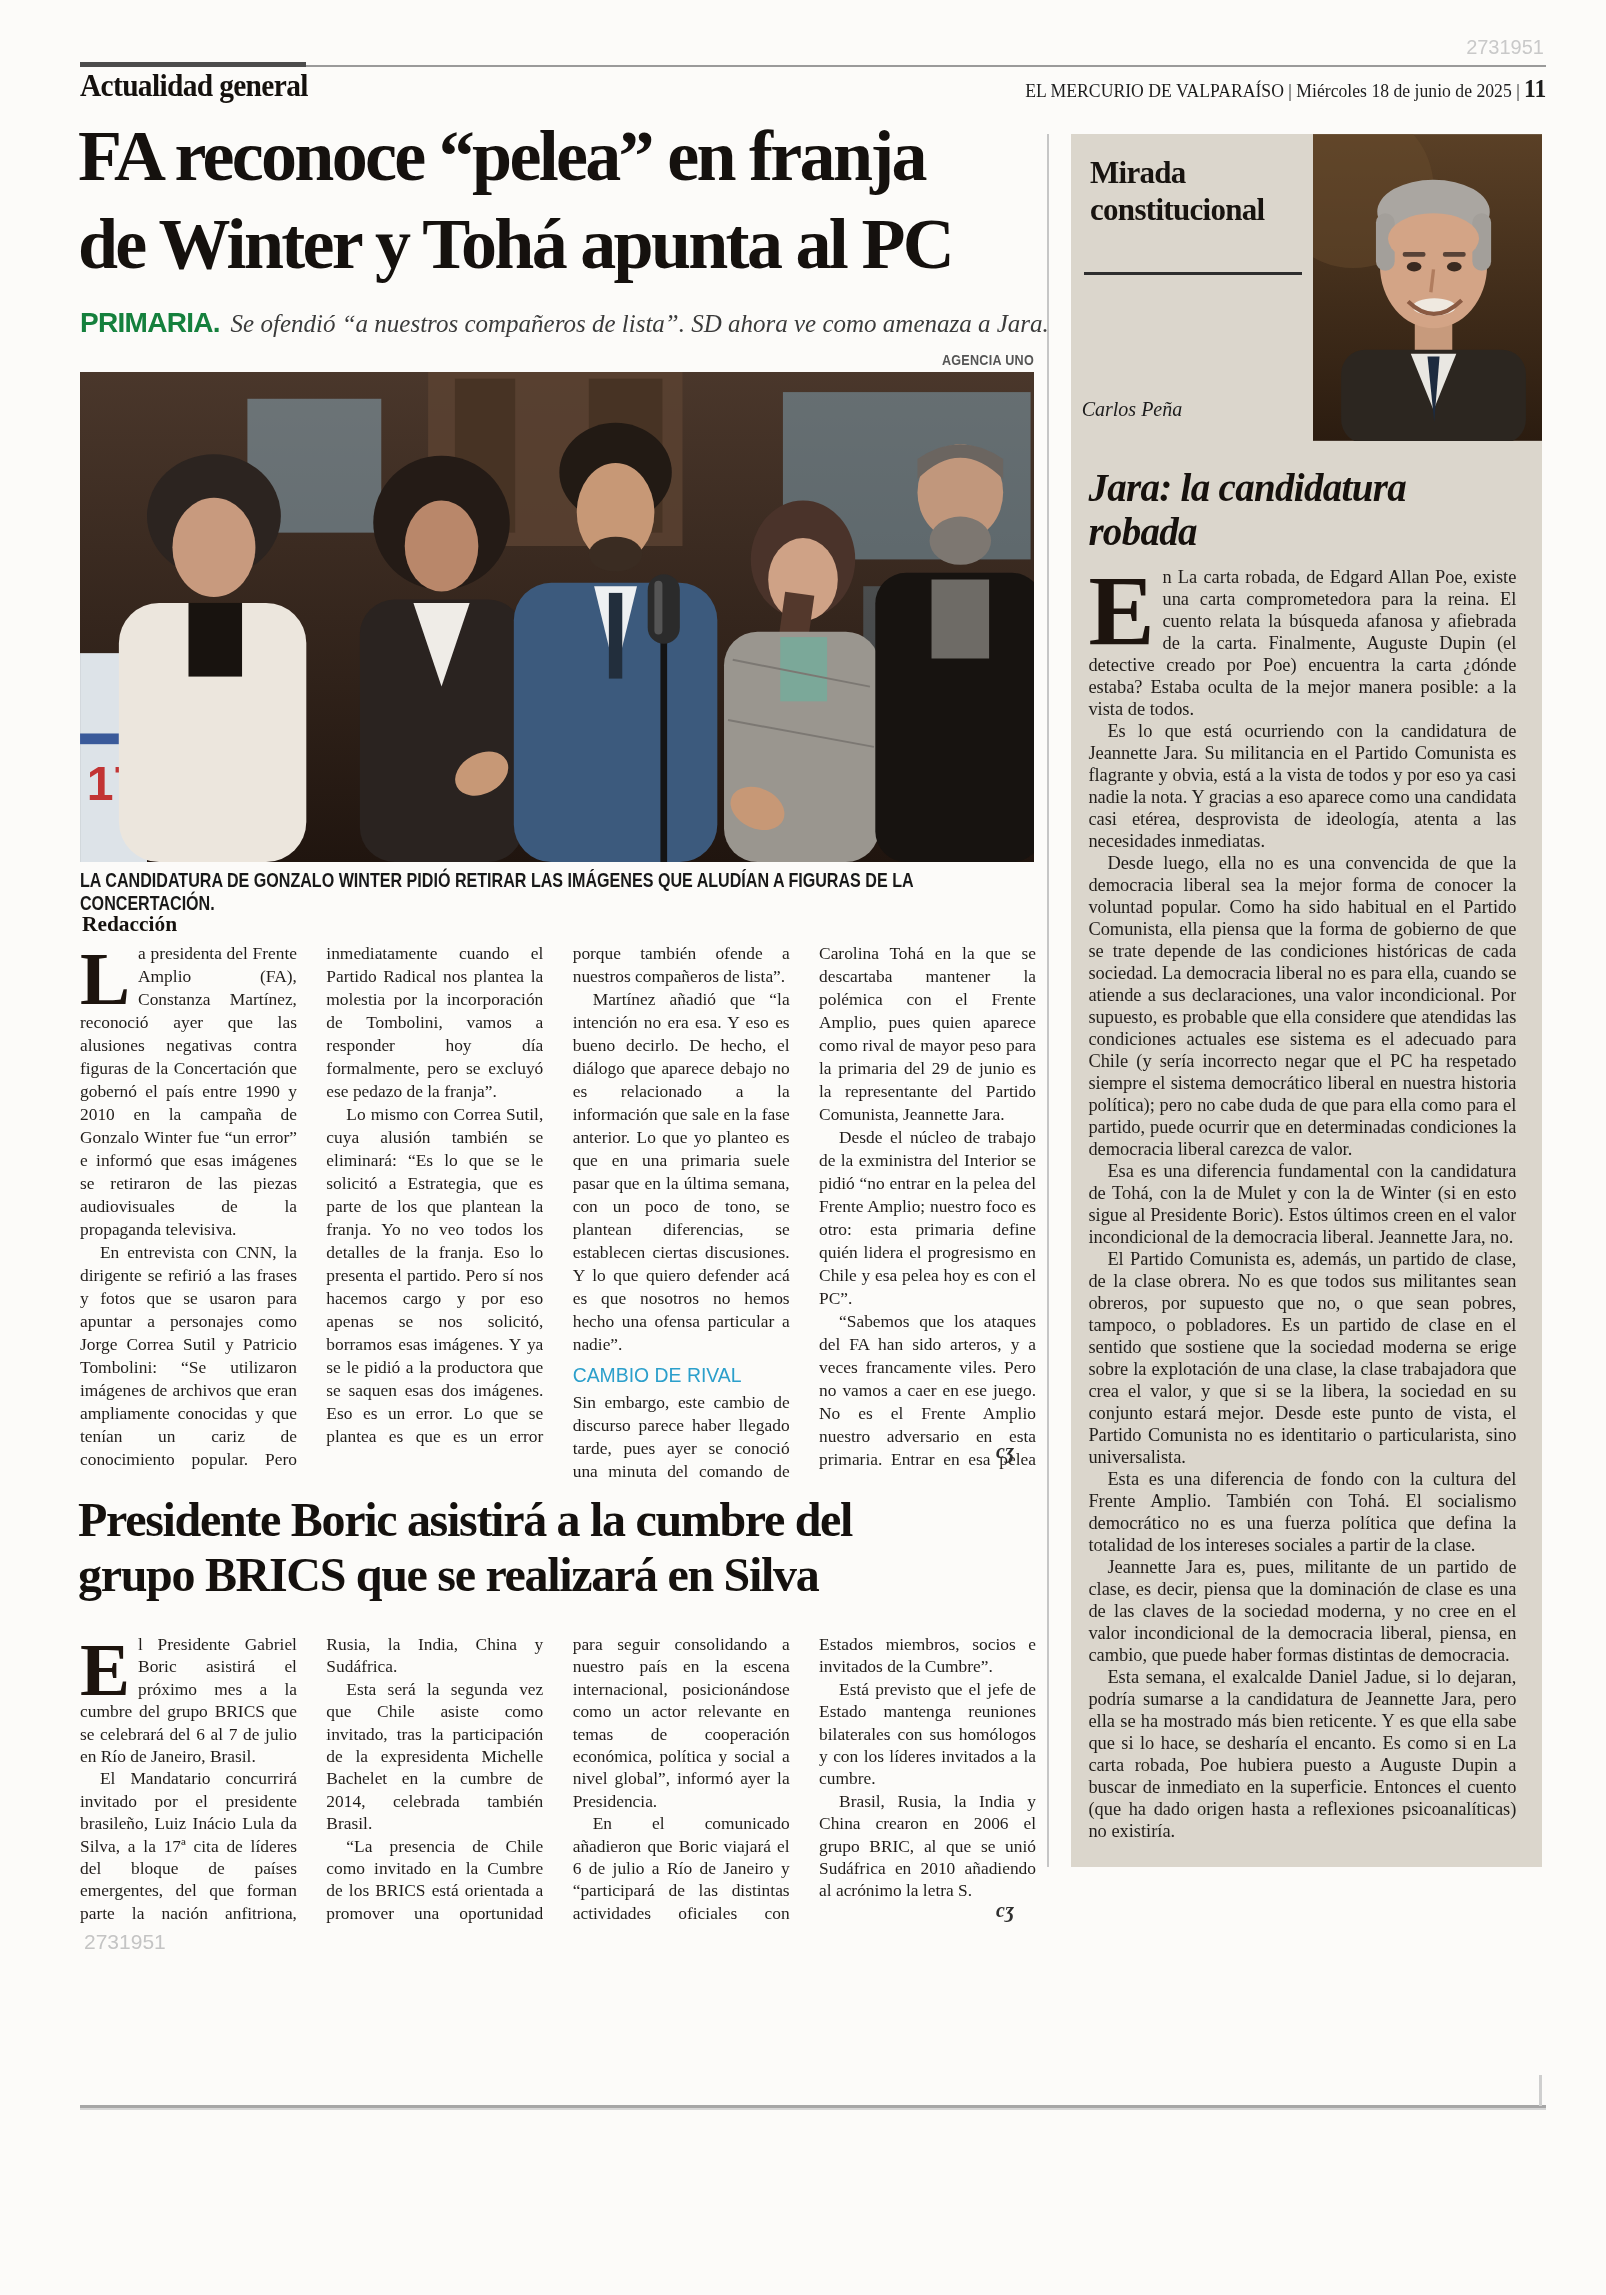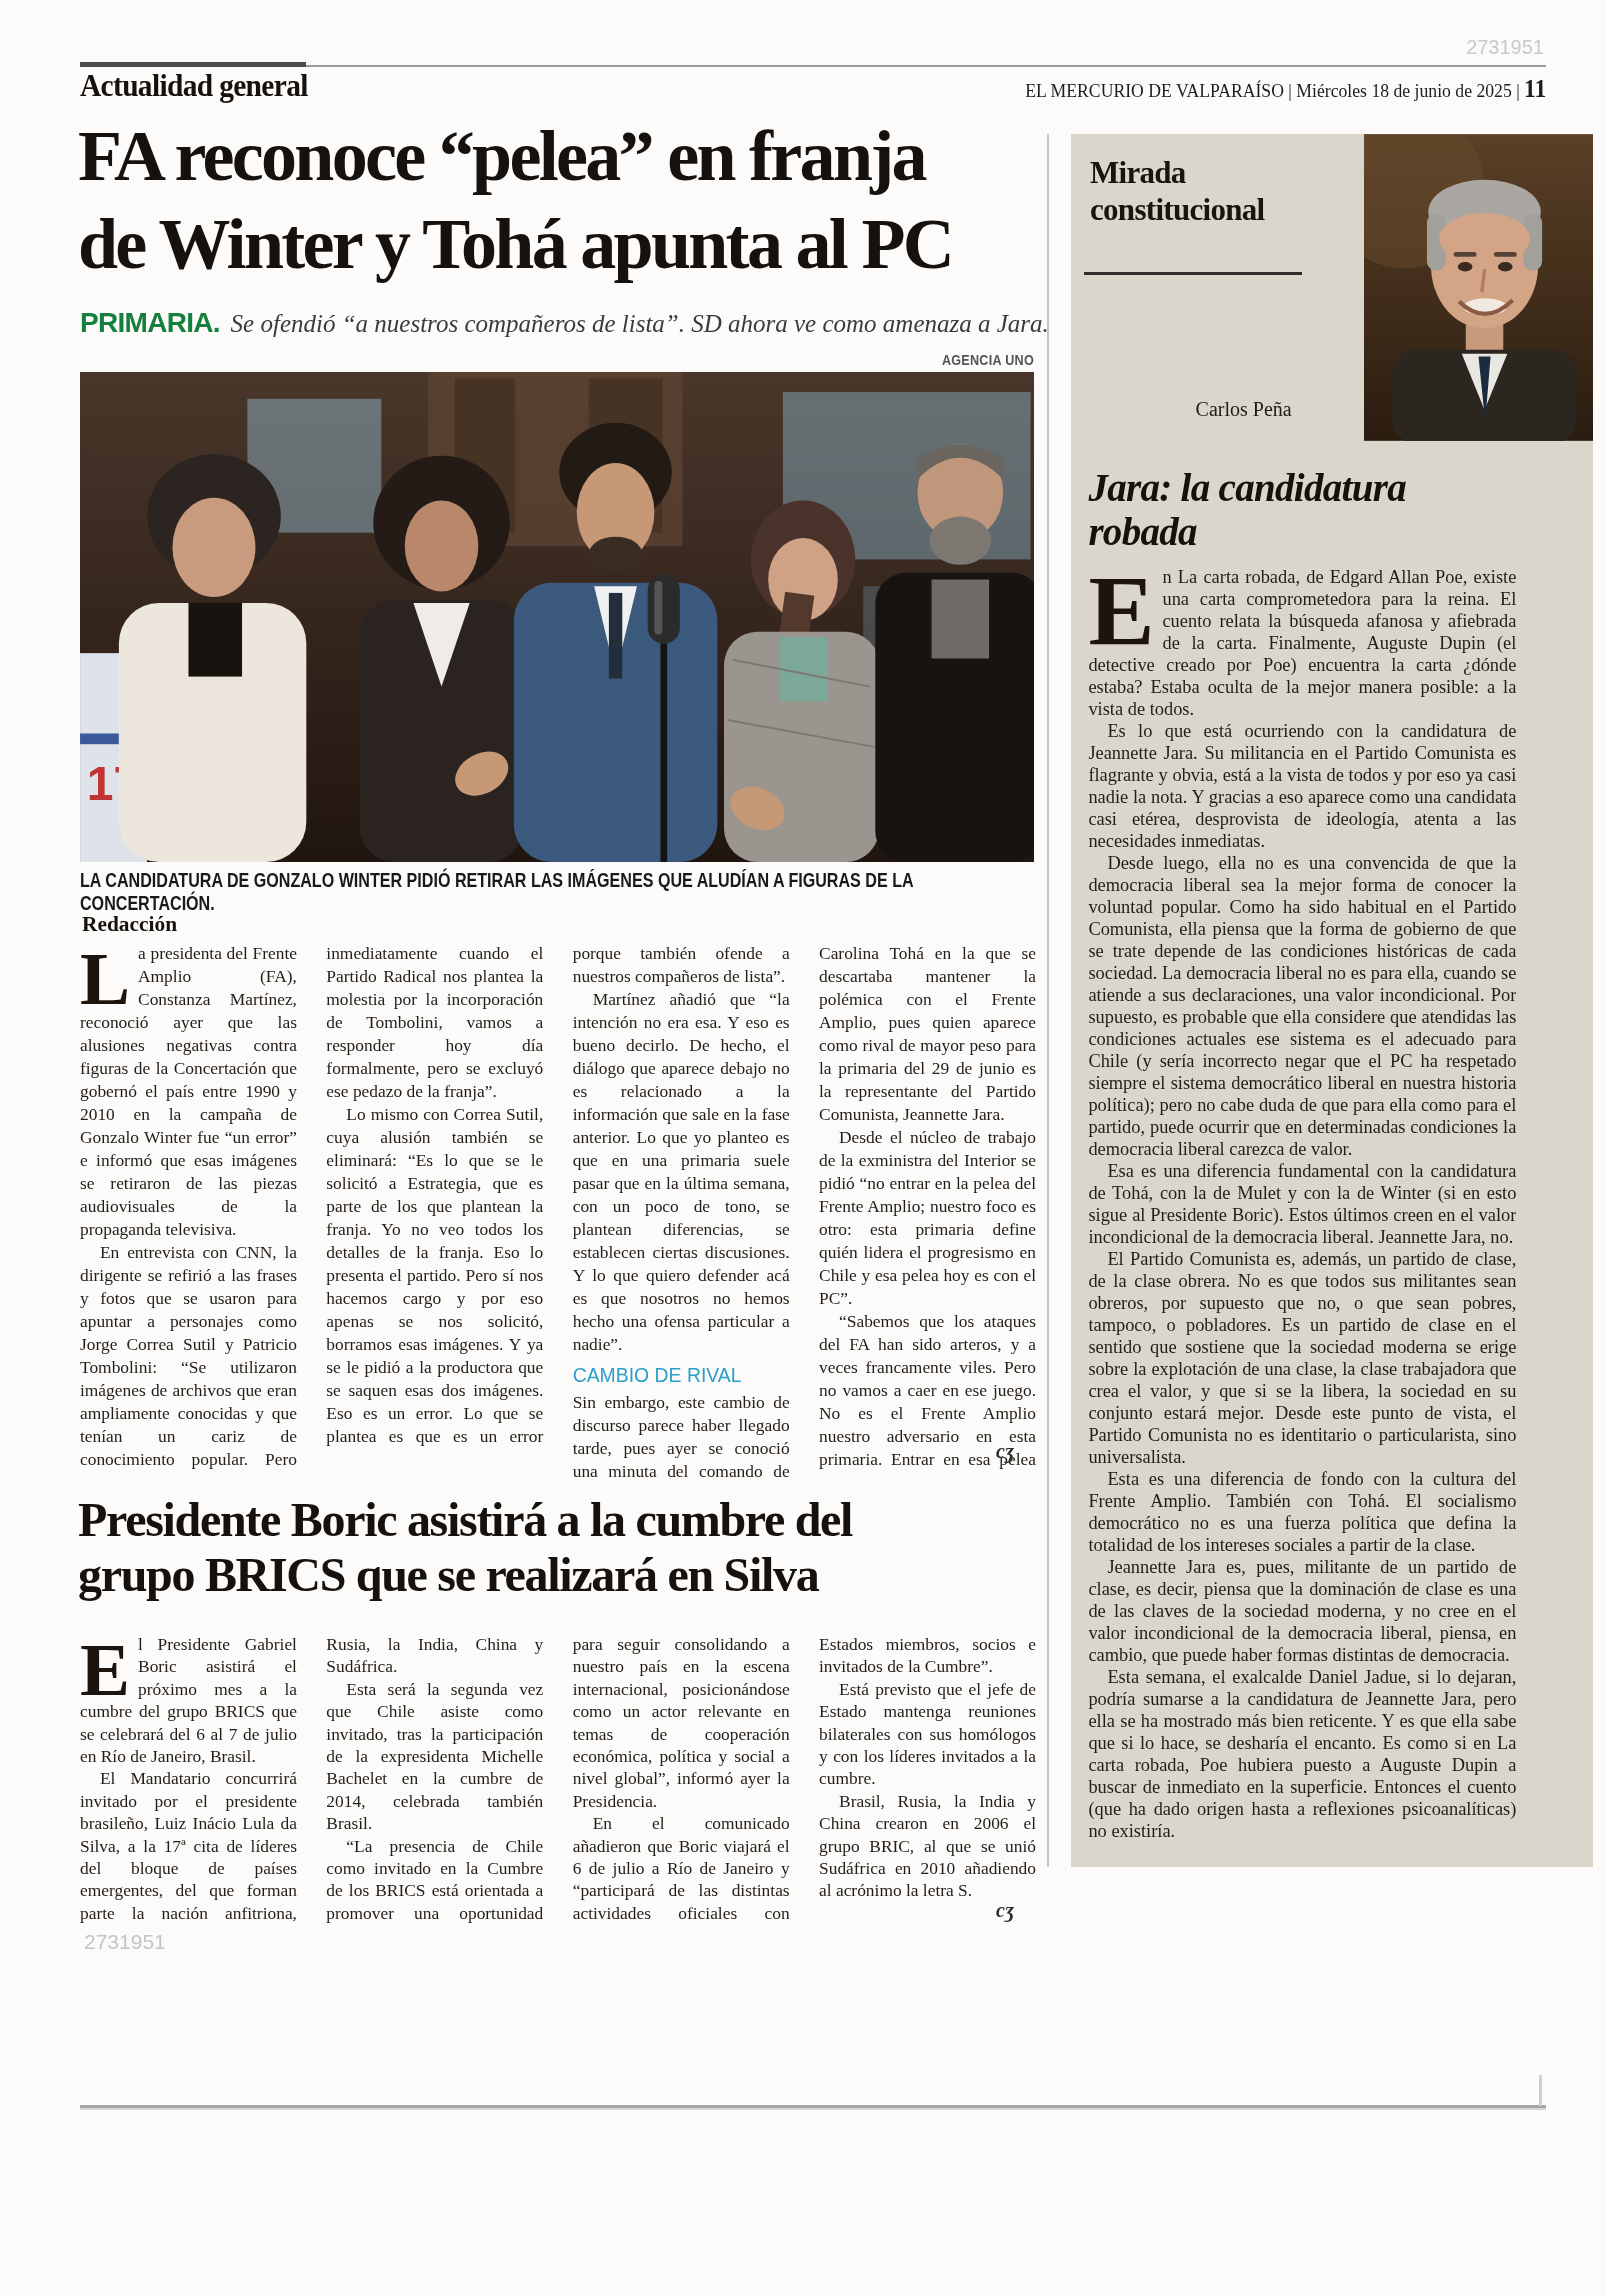--- a/index.html
+++ b/index.html
@@ -45,25 +45,25 @@
   .endmark{position:absolute;font-size:20px;font-weight:bold;font-style:italic;color:#2f2f2f;}
   #endmark1{left:996px;top:1440px;}
   #endmark2{left:996px;top:1899px;}
   .headline2{position:absolute;left:78px;top:1492px;width:984px;font-size:48px;line-height:55px;
         font-weight:bold;letter-spacing:-1.3px;color:#15110e;}
   .code-bottom{position:absolute;left:84px;top:1930px;font-size:21px;color:#c4c4c4;
         font-family:"Liberation Sans",sans-serif;}
 
   
   .divider-v{position:absolute;left:1047px;top:134px;height:1733px;width:2px;background:#c6c6c6;}
-  .opinion-panel{position:absolute;left:1071px;top:134px;width:522px;height:1733px;background:#dbd6cc;}
+  .opinion-panel{position:absolute;left:1071px;top:134px;width:471px;height:1733px;background:#dbd6cc;}
   .mirada-title{position:absolute;left:19px;top:20px;font-size:31px;line-height:37px;font-weight:bold;
         letter-spacing:-0.7px;color:#181410;}
   .mirada-rule{position:absolute;left:13.4px;top:138px;width:218px;height:2.7px;background:#2e2e2e;}
-  .mirada-author{position:absolute;left:10.7px;top:264px;width:210px;text-align:right;
+  .mirada-author{position:absolute;left:10.7px;top:264px;width:210px;font-style:italic;
         font-size:20px;color:#1c1c1c;}
   .mirada-photo{position:absolute;right:0;top:0;width:229px;height:307px;}
   .op-headline{position:absolute;left:17.4px;top:332px;width:435px;font-size:39px;line-height:44px;
         font-weight:bold;font-style:italic;letter-spacing:-0.7px;color:#16110d;}
   .op-body{position:absolute;left:17.4px;top:432px;width:428px;height:1419px;font-size:18.4px;
         line-height:22px;text-align:justify;color:#211d1a;overflow:hidden;}
   .op-body p{margin:0;text-indent:19px;}
   .op-body p.first{text-indent:0;}
   .op-drop{float:left;font-weight:bold;font-size:99px;line-height:76px;padding:6.7px 8px 0 0;color:#1d140e;}
 

